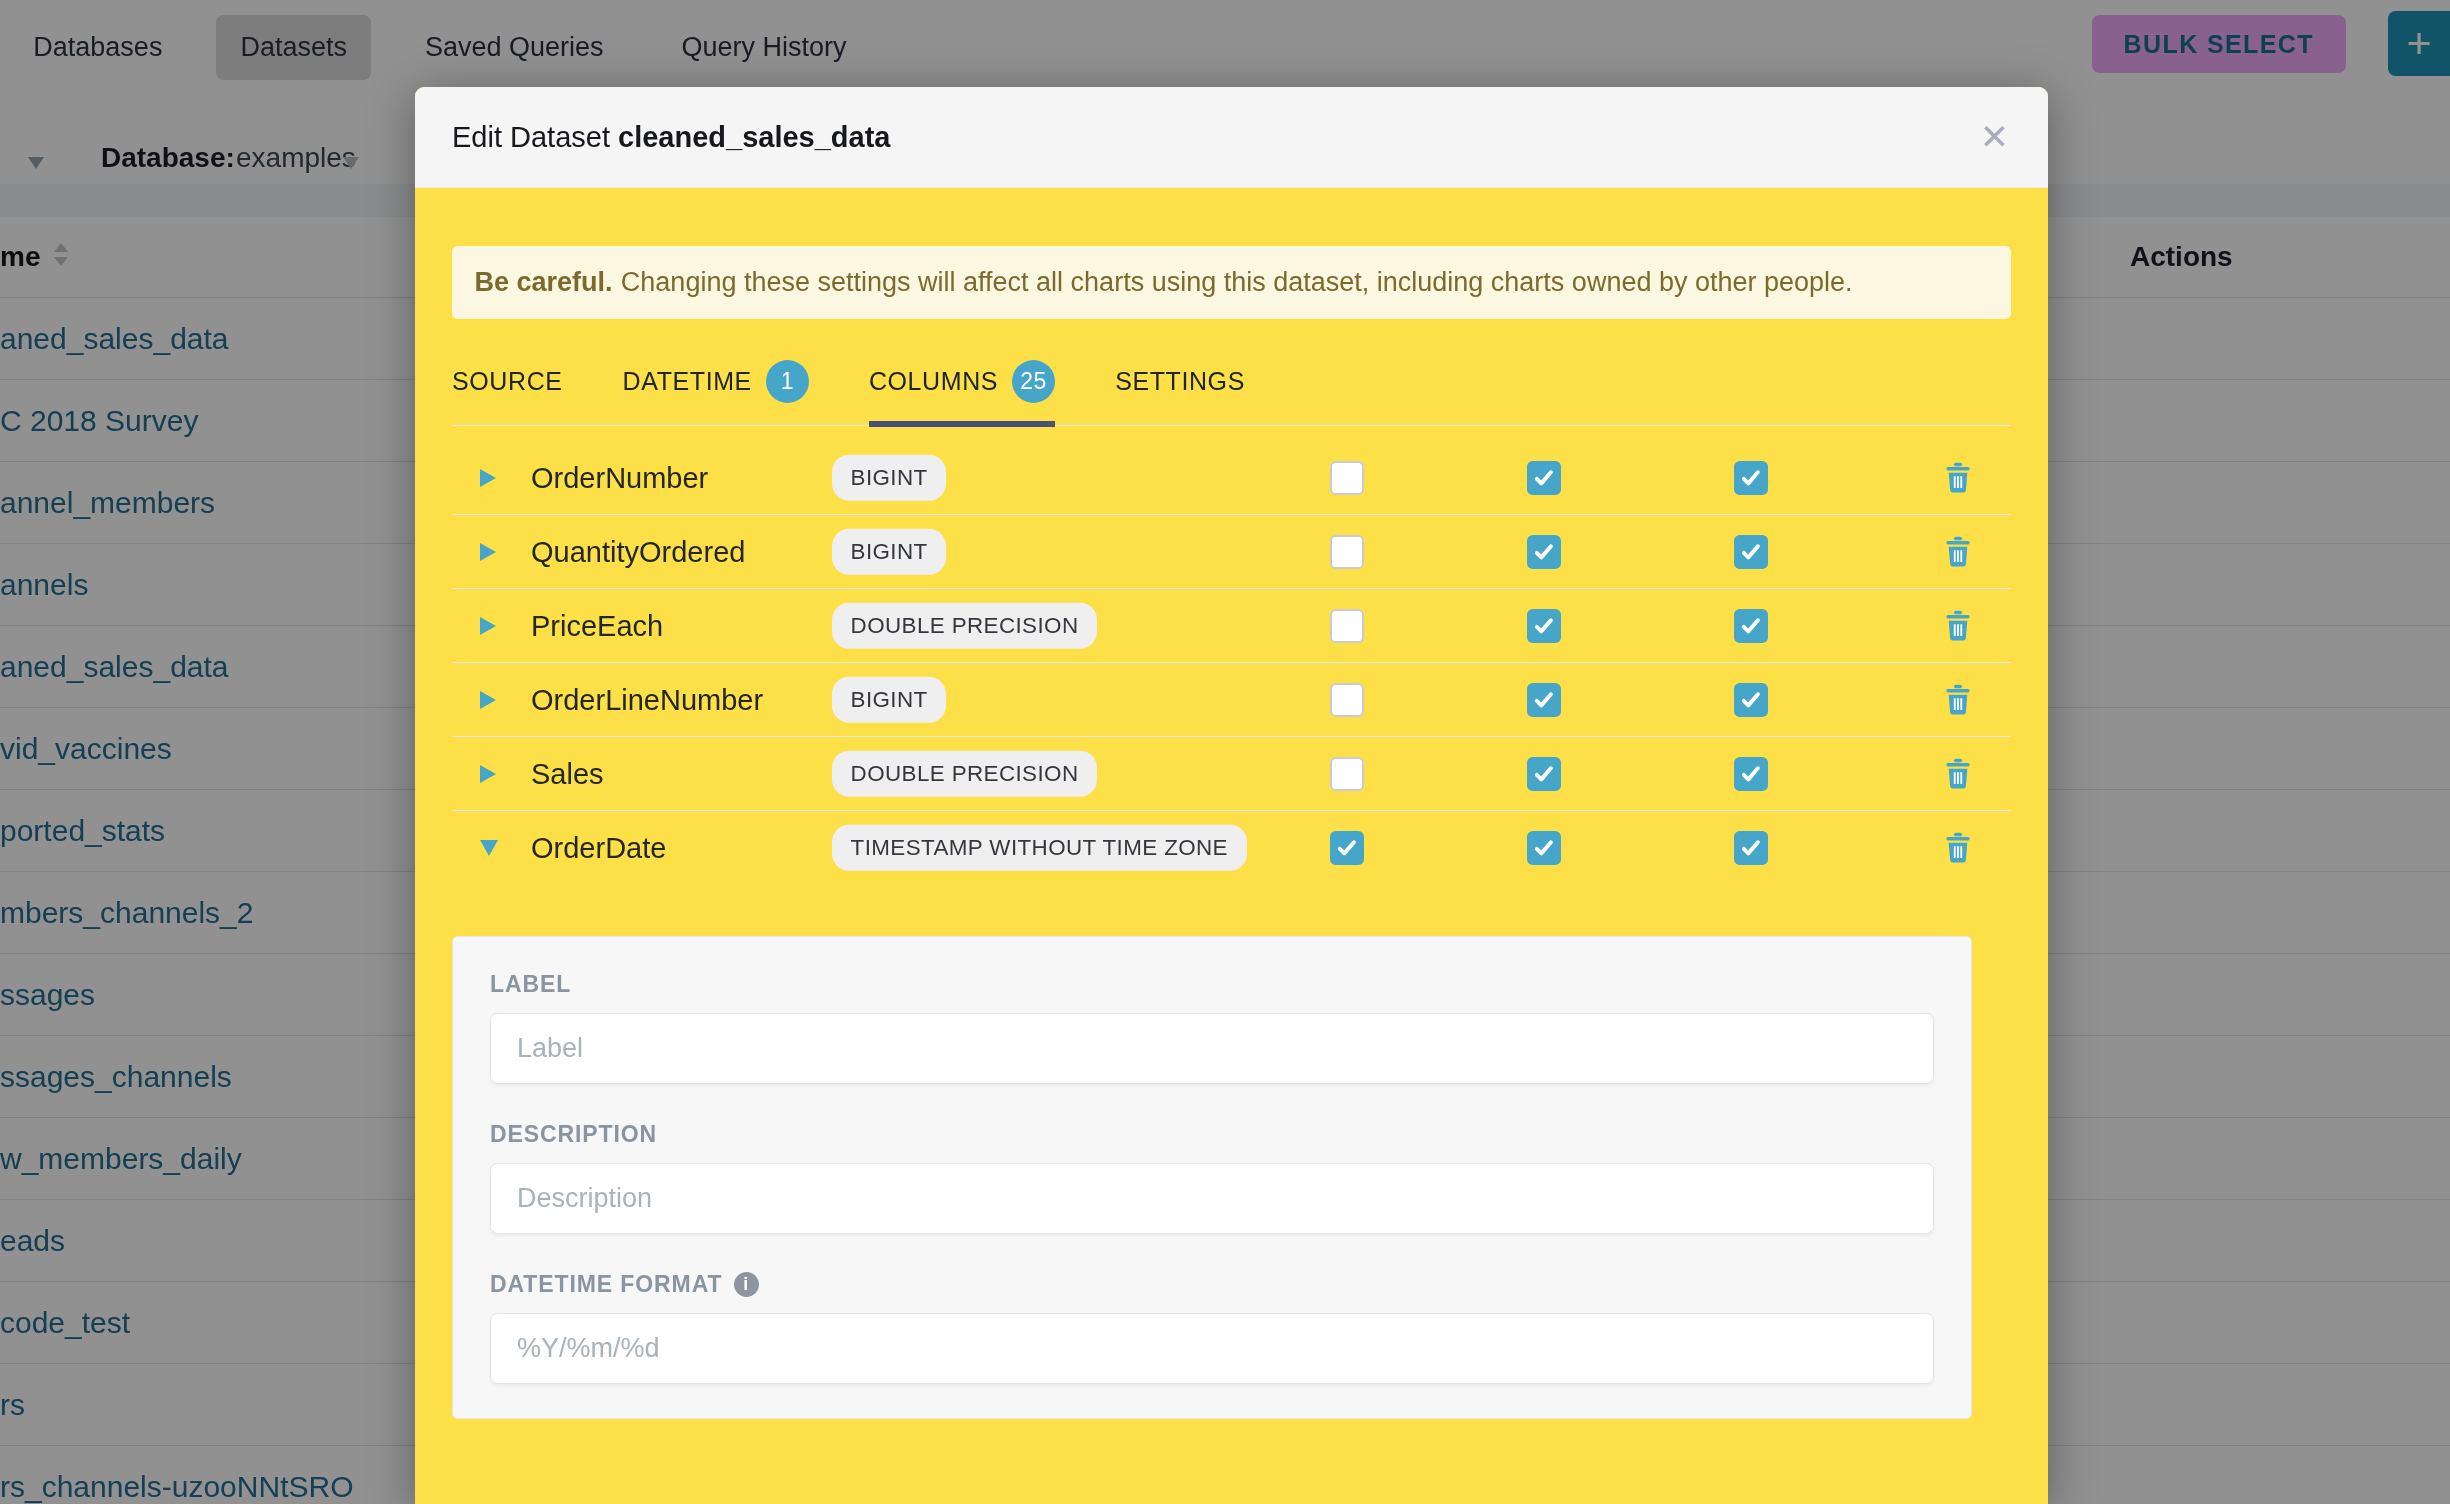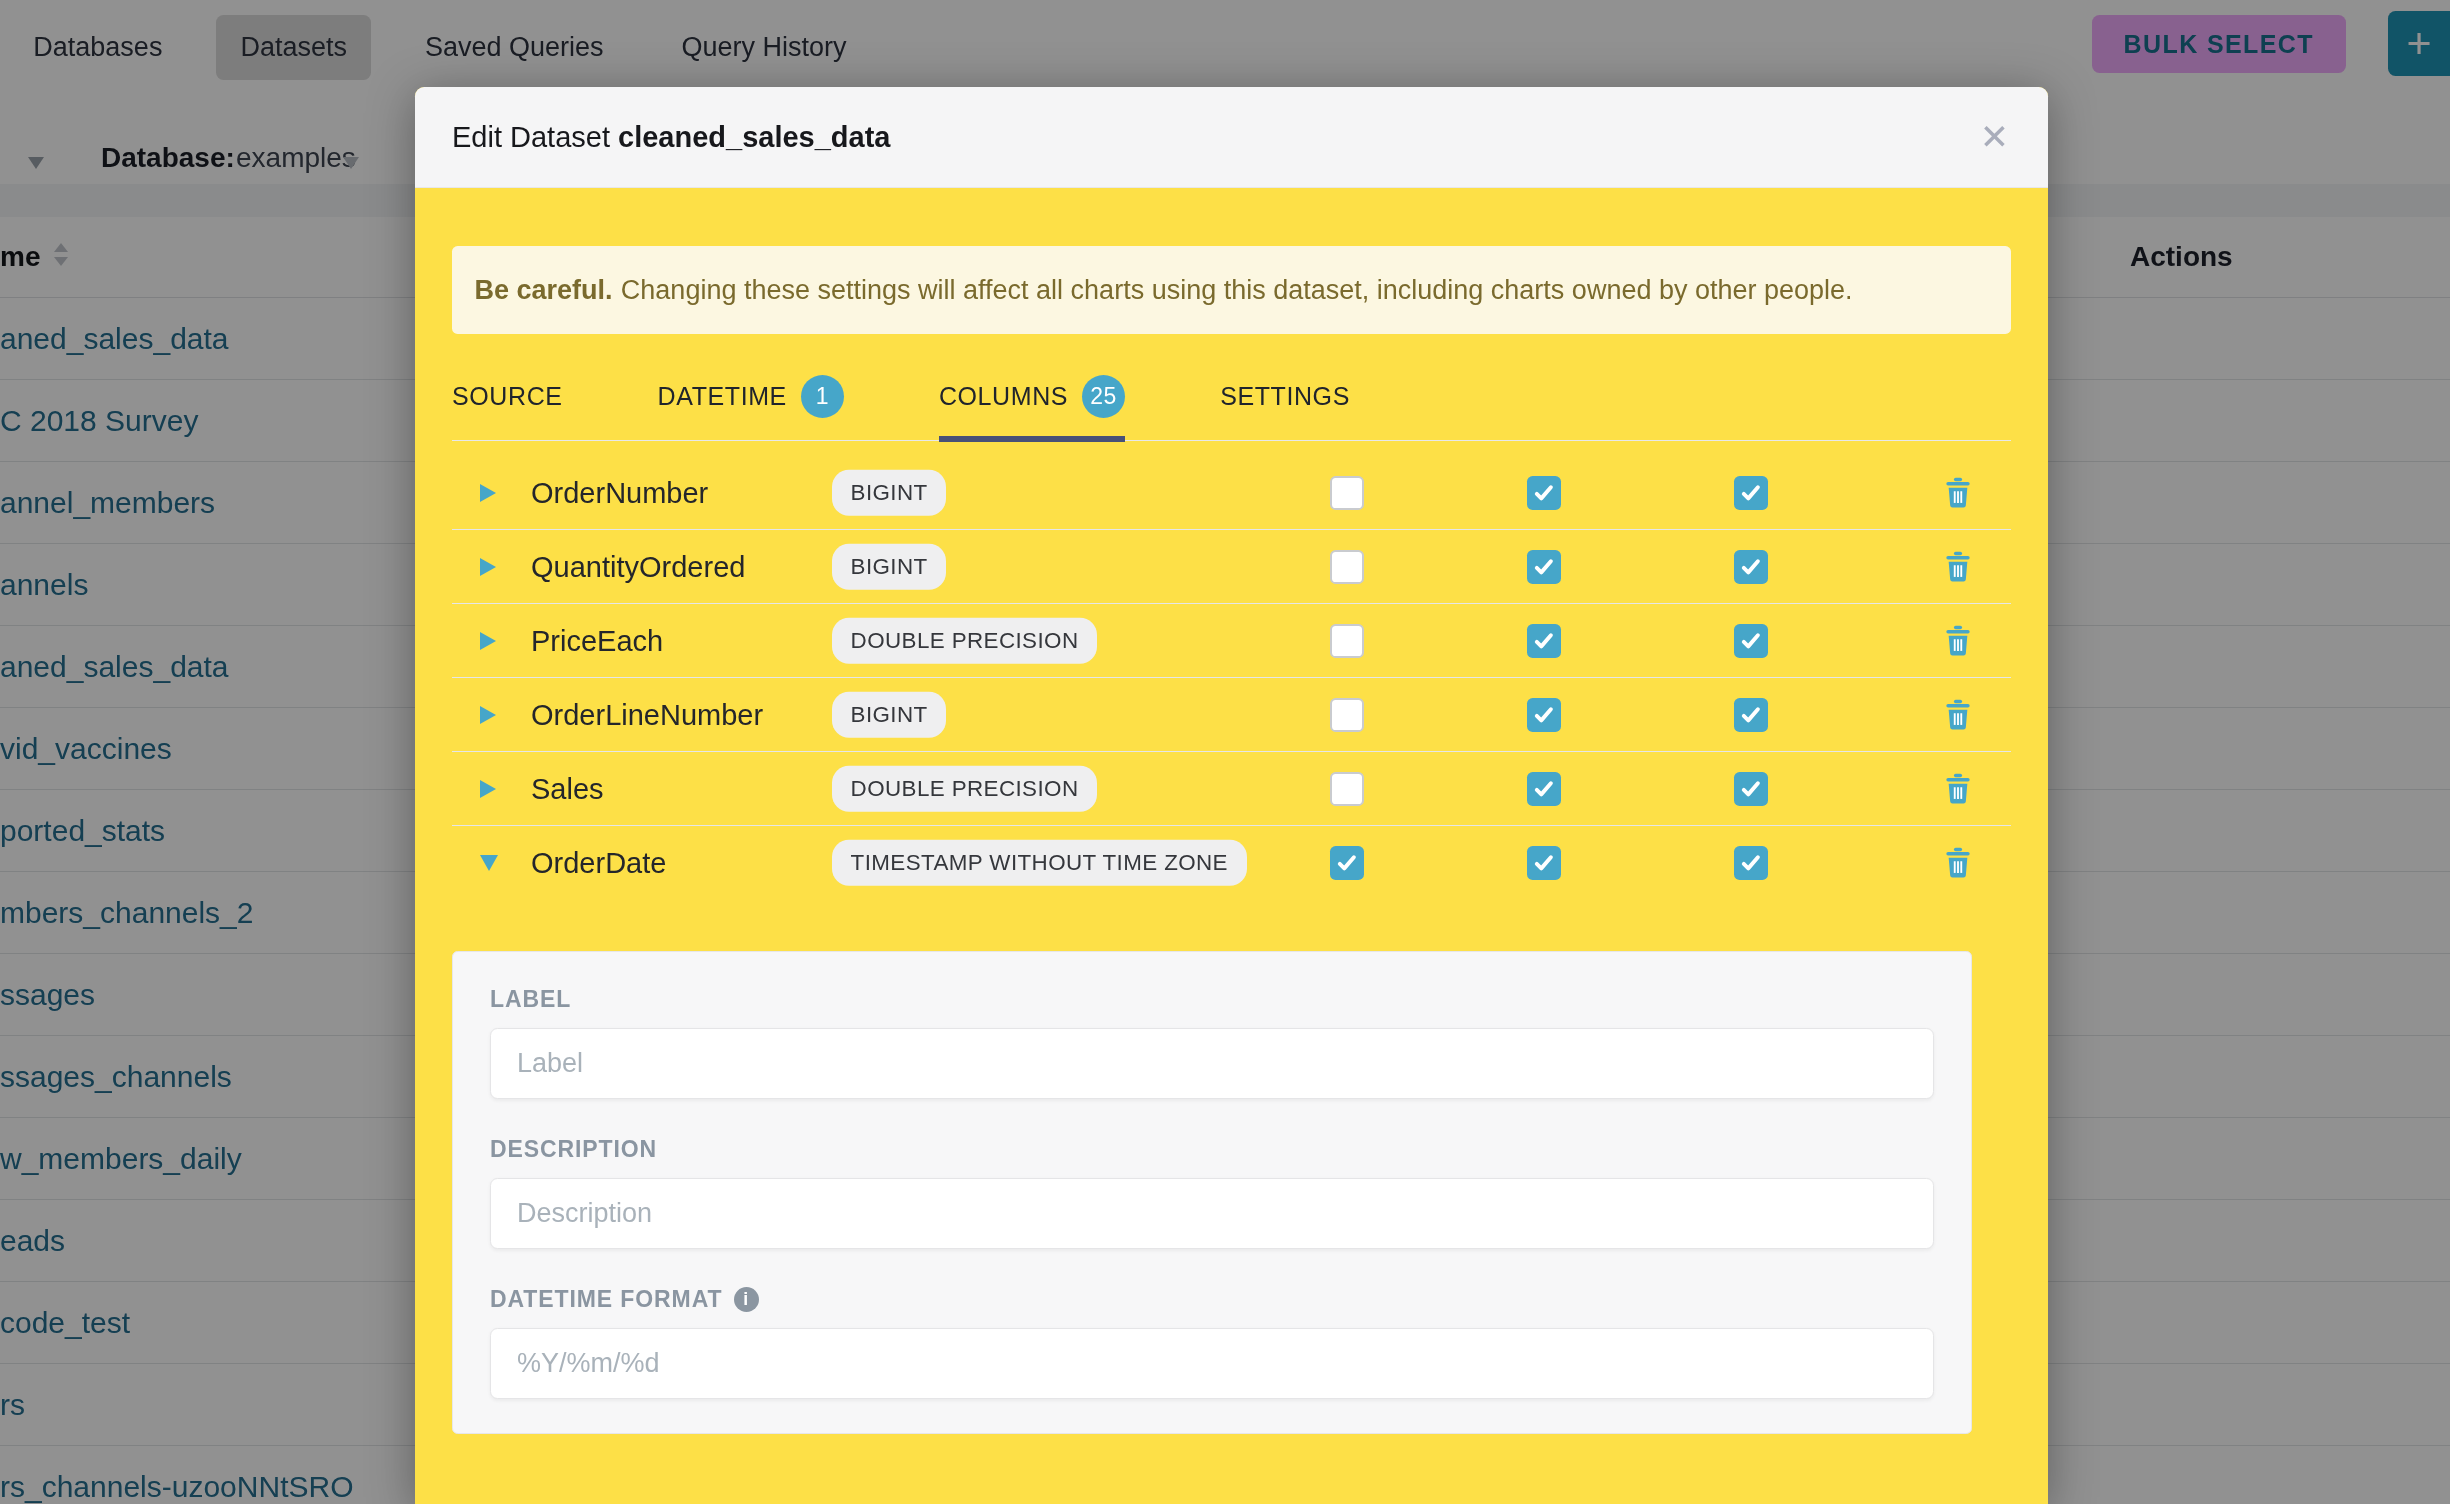--- a/index.html
+++ b/index.html
@@ -38,25 +38,25 @@
   
   .modal{position:absolute;left:415px;top:87px;width:1633px;height:1418px;background:#fde047;
          border-radius:9.3px 9.3px 0 0;box-shadow:0 7.5px 47px rgba(0,0,0,0.35);}
   .modal-header{position:relative;height:100px;background:#f5f5f6;border-bottom:0.9px solid #e7e7ea;
                 border-radius:9.3px 9.3px 0 0;display:flex;align-items:center;padding:0 37px;font-size:29px;color:#17181c;}
   .modal-title .bold{font-weight:700;}
   .modal-close{position:absolute;top:26px;right:30px;width:47px;height:47px;display:flex;align-items:center;
                justify-content:center;font-size:35px;color:#a9adbb;cursor:pointer;}
   .modal-body{padding:0 37px;position:relative;}
 
-  .banner{margin-top:58px;height:88px;background:var(--warning-bg);border-radius:5.6px;display:flex;
+  .banner{margin-top:58px;height:73px;background:var(--warning-bg);border-radius:5.6px;display:flex;
           align-items:center;padding:0 22.4px;font-size:27px;color:var(--warning-text);}
   .banner .bold{font-weight:700;margin-right:8.4px;}
 
-  .mtabs{margin-top:28px;display:flex;border-bottom:1.9px solid #e8e8ea;gap:35px;}
+  .mtabs{margin-top:28px;display:flex;border-bottom:1.9px solid #e8e8ea;}
   .mtab{display:flex;align-items:center;gap:14px;font-size:25px;letter-spacing:0.6px;color:#20242c;
         padding:13px 0 22.4px;margin-right:60px;position:relative;white-space:nowrap;}
   .badge{min-width:43px;height:43px;border-radius:50%;background:var(--accent);color:#fff;font-size:23px;
          display:flex;align-items:center;justify-content:center;}
   .mtab.active::after{content:"";position:absolute;left:0;right:0;bottom:-1.9px;height:6.5px;background:var(--underline);}
 
   .cols-table{margin-top:15px;}
   .thead-row{position:relative;height:80px;border-bottom:1.9px solid #d9dbde;}
   .th{position:absolute;top:24px;font-size:28px;font-weight:600;color:#15171c;}
   .th.c1{left:79px;} .th.c2{left:380px;} .th.c3{left:879px;} .th.c4{left:1081px;} .th.c5{left:1277px;}

